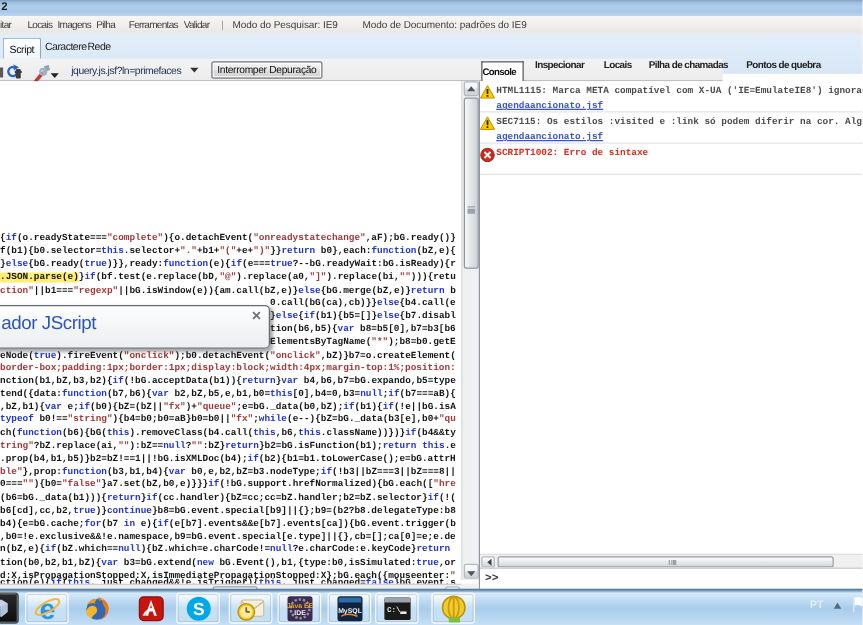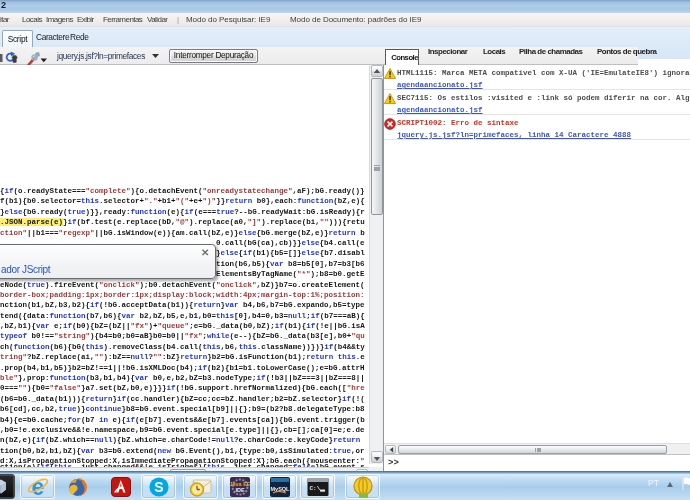--- a/index.html
+++ b/index.html
@@ -18,32 +18,32 @@
  background:linear-gradient(180deg,#e3eefa 0,#d7e6f6 100%);}
 #tab-script{position:absolute;left:2px;top:3px;width:31px;height:17px;
  background:linear-gradient(180deg,#fdfefe 0,#f0f6fc 100%);
  border:1px solid #91a7bd;border-bottom:none;border-radius:2px 2px 0 0;
  font-size:8.4px;letter-spacing:-0.3px;color:#111;text-align:center;line-height:16px;font-weight:normal}
 .flat-tab{position:absolute;top:5px;font-size:8.4px;letter-spacing:-0.4px;color:#222}
 #search{position:absolute;left:595px;top:3px;width:92px;height:16px;background:#fff;
  border:1px solid #a9b7c4;font-style:italic;font-size:9px;color:#8a8a8a;
  line-height:14px;padding-left:4px;white-space:nowrap;overflow:hidden}
 
-#toolbar{position:absolute;left:0;top:47px;width:638px;height:18px;
+#toolbar{position:absolute;left:0;top:47px;width:578px;height:18px;
  background:linear-gradient(180deg,#f3f3f3 0,#ececec 100%);
  border-bottom:1px solid #bcc0c5;}
 #toolbar .ddtext{position:absolute;left:57px;top:4px;font-size:8.3px;letter-spacing:-0.35px;color:#1c2f52}
 #btn-stop{position:absolute;left:169px;top:2px;width:89px;height:14px;
  background:linear-gradient(180deg,#f5f5f5 0,#e8e8e8 45%,#dddcdc 55%,#d2d1d1 100%);
  border:1px solid #777c82;border-radius:2px;font-size:8.2px;letter-spacing:-0.25px;color:#111;
  text-align:center;line-height:12px;box-shadow:inset 0 0 0 1px #fbfbfb;white-space:nowrap}
 
 #tab-console{position:absolute;left:385px;top:2px;width:34px;height:16px;background:#fff;
  border:1px solid #5a5a5a;border-bottom:none;font-size:7.7px;letter-spacing:-0.5px;font-weight:bold;color:#111;
- text-align:right;line-height:15px}
+ text-align:left;line-height:15px}
 .ctab{position:absolute;top:0;font-size:7.9px;font-weight:bold;letter-spacing:-0.45px;color:#222;white-space:nowrap}
 
 #codepane{position:absolute;left:0;top:65px;width:369px;height:406px;background:#fff;overflow:hidden}
 #code{position:absolute;left:0;top:121px;font-family:"Liberation Mono",monospace;
  font-size:7.5px;font-weight:bold;line-height:10.4px;white-space:pre;color:#151515;
  letter-spacing:0}
 #code .k{color:#2334cf}
 #code .s{color:#a33939}
 #code .hl{background:#fdee73}
 .cl{height:10.4px}
@@ -90,21 +90,21 @@
 
 #cinput{position:absolute;left:384px;top:454px;width:306px;height:17px;background:#fff;
  border-top:1px solid #c3c3c3}
 #cinput .pr{position:absolute;left:4px;top:3px;font-family:"Liberation Mono",monospace;
  font-size:9px;font-weight:bold;color:#333}
 
 #popup{position:absolute;left:-8px;top:244px;width:224px;height:35px;
  background:linear-gradient(180deg,#fefefe 0,#f3f4f6 55%,#eceef1 100%);
  border:1px solid #666c73;border-radius:4px;
  box-shadow:2px 2px 3px rgba(60,60,60,.45);}
-#popup .ttl{position:absolute;left:8px;top:19px;font-size:10px;color:#2b56bd;letter-spacing:-0.35px}
+#popup .ttl{position:absolute;left:8px;top:5px;font-size:15px;color:#2b56bd;letter-spacing:-0.35px}
 #popup .x{position:absolute;left:208px;top:2px;font-size:10px;color:#707070;font-weight:bold}
 #popup .msg{position:absolute;left:8px;top:18px;font-size:8.6px;color:#1f1f1f;
  letter-spacing:-0.52px;white-space:nowrap}
 
 #taskbar{position:absolute;left:0;top:471px;width:690px;height:29px;
  background:linear-gradient(180deg,#40688a 0,#7ba6ca 6%,#d8ebfa 12%,#c0dcf3 30%,#a8cdeb 55%,#b7d6f0 80%,#c6e0f5 100%);}
 .tbtn{position:absolute;top:3px;width:35px;height:25px;border:1px solid rgba(255,255,255,.75);
  border-radius:3px;background:linear-gradient(180deg,rgba(255,255,255,.85),rgba(225,240,252,.55) 50%,rgba(205,228,247,.5));
  box-shadow:inset 0 0 0 1px rgba(120,150,180,.35)}
 .tbtn svg,.tico svg{position:absolute;left:50%;top:50%;transform:translate(-50%,-50%)}
@@ -114,21 +114,21 @@
  border-left:3.5px solid transparent;border-right:3.5px solid transparent;border-bottom:5px solid #5a6a78}
 #trayflag{position:absolute;left:682px;top:5px;width:8px;height:16px}
 </style></head><body>
 <div id="titlebar">
     <span class="t2">2</span>
   </div>
 <div id="menubar">
  <span style="left:0">itar</span>
     <span style="left:22px">Locais</span>
  <span style="left:46px">Imagens</span>
-    <span style="left:77px">Exibir</span>
+    <span style="left:77px">Pilha</span>
  <span style="left:103px">Ferramentas</span>
     <span style="left:147px">Validar</span>
  <span style="left:177px;color:#9a9a9a">|</span>
  <span class="modo" style="left:186px">Modo do Pesquisar: IE9</span>
  <span class="modo" style="left:290px">Modo de Documento: padrões do IE9</span>
 </div>
 <div id="tabstrip">
  <div id="tab-script">Script</div>
  <span class="flat-tab" style="left:36px">Caractere</span>
  <span class="flat-tab" style="left:70px">Rede</span>
@@ -201,21 +201,20 @@
       </svg>
    <span class="t">SEC7115: Os estilos :visited e :link só podem diferir na cor. Alg</span>
    <span class="lnk">agendaancionato.jsf</span>
  </div>
  <div class="cmsg" id="cm3" style="top:50px">
    <svg width="12" height="12" viewBox="0 0 12 12">
         <circle cx="6" cy="6" r="5.4" fill="#cf2a20" stroke="#8e1b14" stroke-width="0.7"></circle>
         <path d="M3.6 3.6 L8.4 8.4 M8.4 3.6 L3.6 8.4" stroke="#fff" stroke-width="1.5"></path>
       </svg>
    <span class="t">SCRIPT1002: Erro de sintaxe</span>
-   <span class="lnk">jquery.js.jsf?ln=primefaces, linha 14 Caractere 4888</span>
  </div>
 </div>
 <div id="chsb">
  <div class="lbtn">
       <svg width="9" height="7" style="position:absolute;left:1px;top:1px">
         <path d="M6.2 0 l-3.4 2.8 l3.4 2.8 z" fill="#3c4248"></path>
       </svg>
     </div>
  <div id="chthumb"></div>
 </div>

